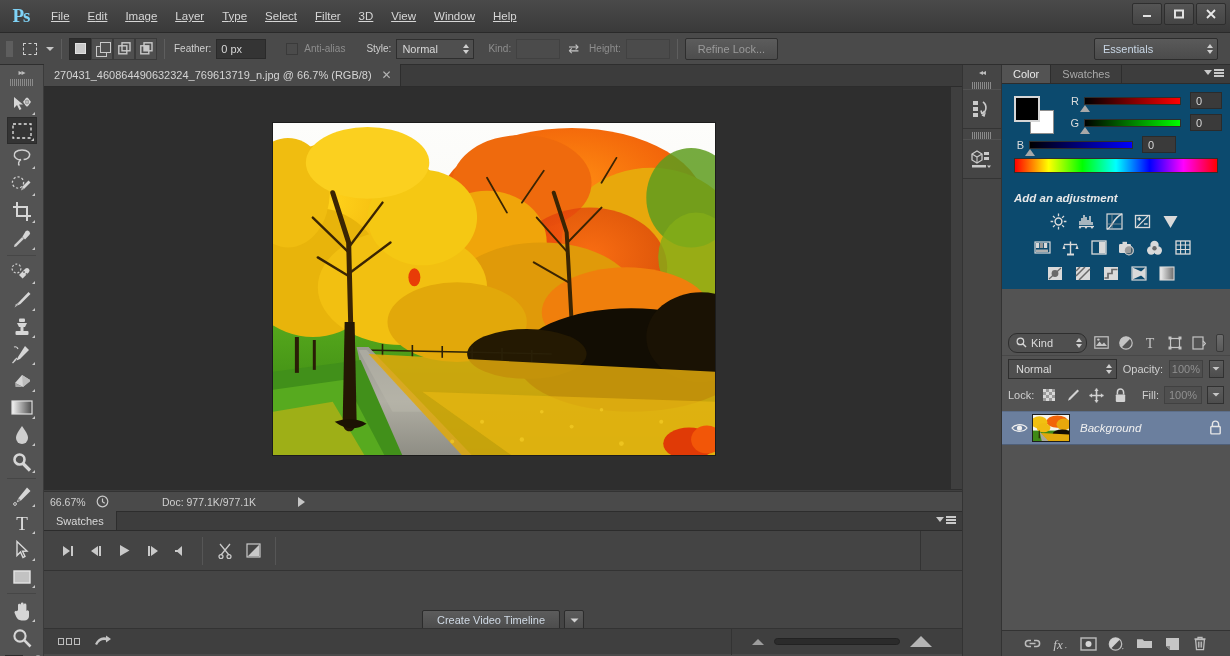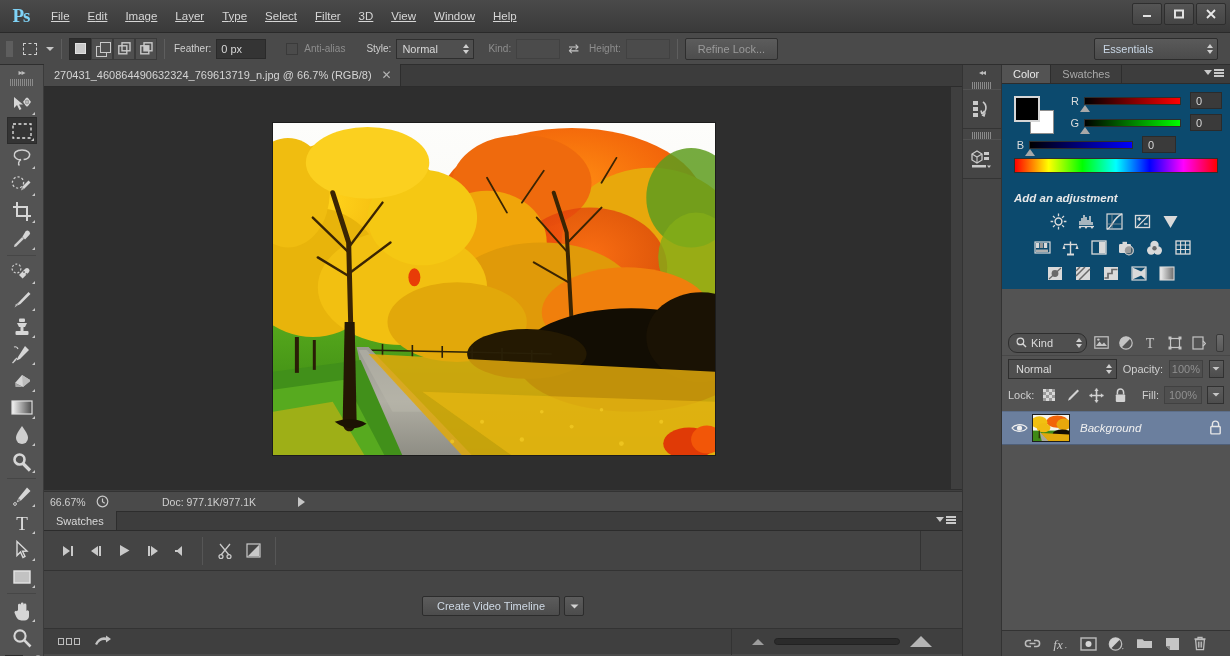--- a/index.html
+++ b/index.html
@@ -177,21 +177,21 @@
   .pm-lines { display:flex;flex-direction:column; gap:1.5px; }
   .pm-lines span { display:block; width:10px; height:1.5px; background:#c9c9c9; }
   .tl-toolrow {
     height:40px; background:#444; border-bottom:1px solid #333;
     display:flex; align-items:center; padding-left:10px; position:relative;
   }
   .tl-btn { width:28px;height:28px;display:flex;align-items:center;justify-content:center; cursor:pointer; color:#c9c9c9;}
   .tl-sep { width:1px; height:28px; background:#333; border-right:1px solid #565656; margin:0 8px; }
   .tl-right-cell { position:absolute; right:0; top:0; width:42px; height:40px; border-left:1px solid #333; }
   .tl-body { height:83px; background:#454545; position:relative; }
-  .create-btn-wrap { position:absolute; left:50%; top:25px; transform:translateX(-50%); display:flex; gap:4px; align-items:center;}
+  .create-btn-wrap { position:absolute; left:50%; top:39px; transform:translateX(-50%); display:flex; gap:4px; align-items:center;}
   .create-btn {
     height:20px; padding:0 14px; background:linear-gradient(#5c5c5c,#4c4c4c);
     border:1px solid #2c2c2c; border-radius:2px; color:#cfd9e4; font-size:11px;
     display:flex;align-items:center; cursor:pointer;
   }
   .create-drop {
     width:20px;height:20px; background:linear-gradient(#5c5c5c,#4c4c4c);
     border:1px solid #2c2c2c; border-radius:2px; display:flex;align-items:center;justify-content:center;
     cursor:pointer;
   }

